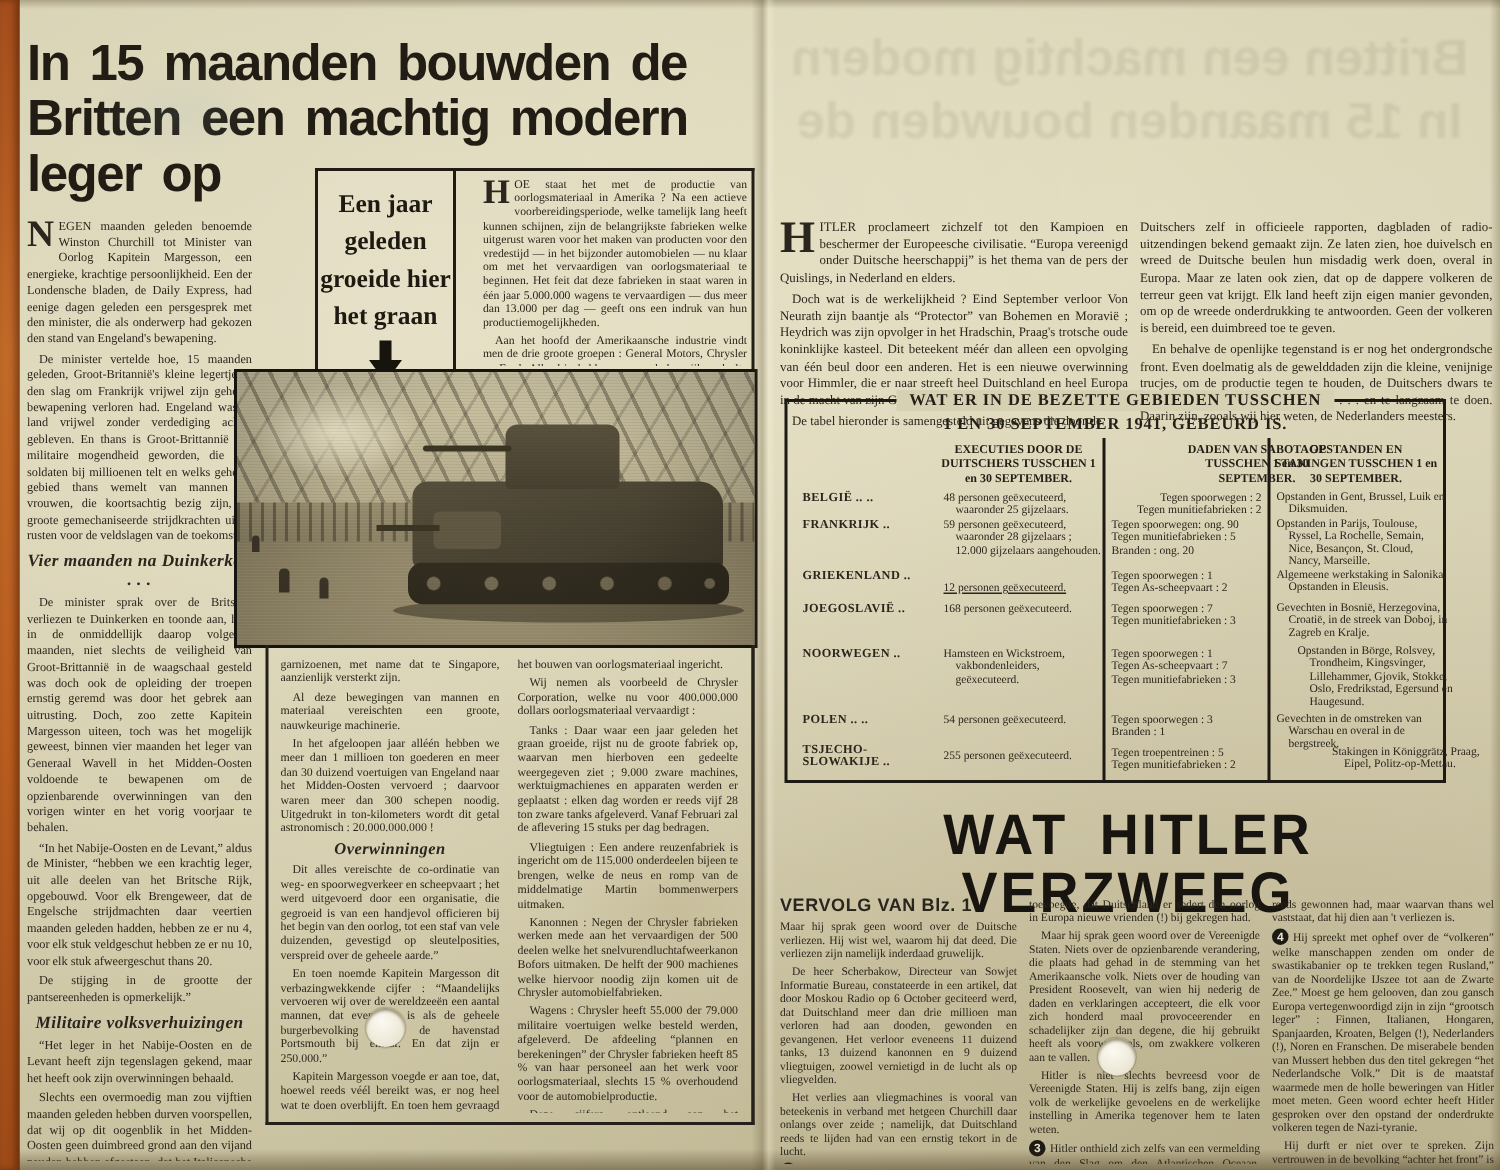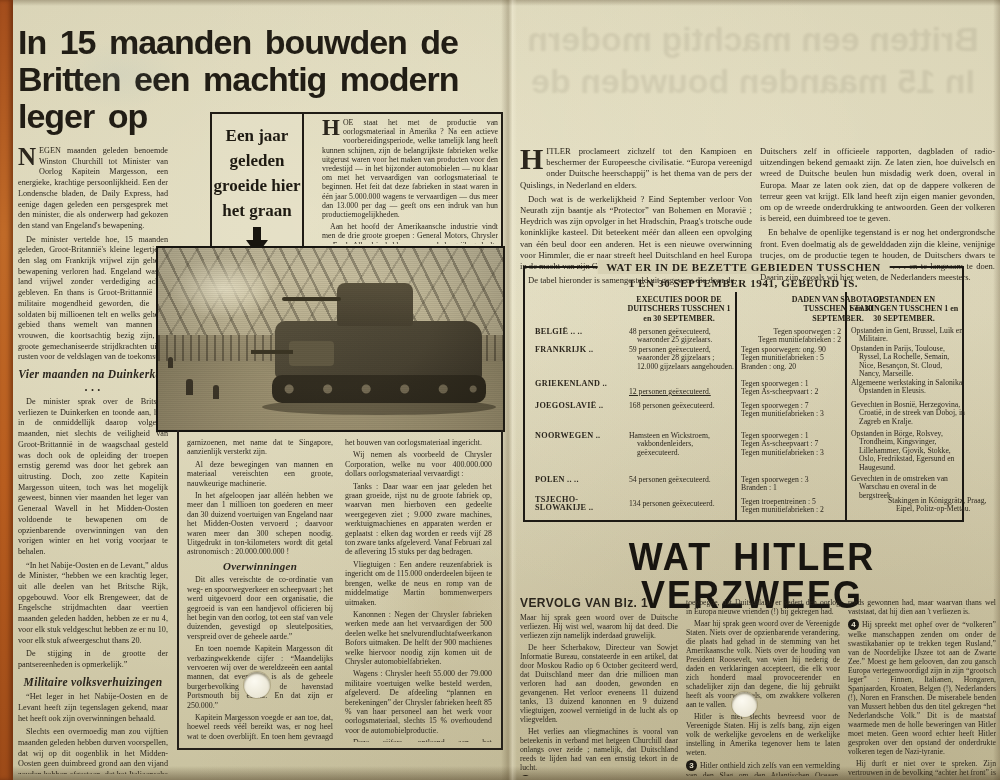--- a/index.html
+++ b/index.html
@@ -213,21 +213,21 @@
     <div class="tbl-div" style="left:320px;"></div>
 
     <div class="thead" style="left:100px; top:27px; width:108px;">EXECUTIES DOOR DE DUITSCHERS TUSSCHEN 1 en 30 SEPTEMBER.</div>
     <div class="thead" style="left:214px; top:27px; width:102px;margin-left:48px;">DADEN VAN SABOTAGE TUSSCHEN 1 en 30 SEPTEMBER.</div>
     <div class="thead" style="left:324px; top:27px; width:110px;">OPSTANDEN EN STAKINGEN TUSSCHEN 1 en 30 SEPTEMBER.</div>
 
     <div class="tcell tcountry" style="left:10px; top:60px; width:94px;">BELGIË   ..   ..</div>
     <div class="tcell thang" style="left:104px; top:60px; width:100px;">48 personen geëxecuteerd, waaronder 25 gijzelaars.</div>
     <div class="tcell tpre" style="left:216px; top:60px; width:100px;text-align:right;">Tegen spoorwegen : 2
 Tegen munitiefabrieken : 2</div>
-    <div class="tcell thang" style="left:326px; top:59px; width:106px;">Opstanden in Gent, Brussel, Luik en Militaire.</div>
+    <div class="tcell thang" style="left:326px; top:59px; width:106px;">Opstanden in Gent, Brussel, Luik en Diksmuiden.</div>
 
     <div class="tcell tcountry" style="left:10px; top:78px; width:94px;">FRANKRIJK   ..</div>
     <div class="tcell thang" style="left:104px; top:78px; width:100px;">59 personen geëxecuteerd, waaronder 28 gijzelaars ; 12.000 gijzelaars aangehouden.</div>
     <div class="tcell tpre" style="left:216px; top:78px; width:100px;">Tegen spoorwegen: ong. 90
 Tegen munitiefabrieken : 5
 Branden : ong. 20</div>
     <div class="tcell thang" style="left:326px; top:77px; width:106px;">Opstanden in Parijs, Toulouse, Ryssel, La Rochelle, Semain, Nice, Besançon, St. Cloud, Nancy, Marseille.</div>
 
     <div class="tcell tcountry" style="left:10px; top:112px; width:94px;">GRIEKENLAND   ..</div>
     <div class="tcell thang" style="left:104px; top:120px; width:100px;text-decoration:underline;">12 personen geëxecuteerd.</div>
@@ -239,31 +239,31 @@
     <div class="tcell thang" style="left:104px; top:134px; width:100px;">168 personen geëxecuteerd.</div>
     <div class="tcell tpre" style="left:216px; top:134px; width:100px;">Tegen spoorwegen : 7
 Tegen munitiefabrieken : 3</div>
     <div class="tcell thang" style="left:326px; top:133px; width:106px;">Gevechten in Bosnië, Herzegovina, Croatië, in de streek van Doboj, in Zagreb en Kralje.</div>
 
     <div class="tcell tcountry" style="left:10px; top:164px; width:94px;">NOORWEGEN   ..</div>
     <div class="tcell thang" style="left:104px; top:164px; width:100px;">Hamsteen en Wickstroem, vakbondenleiders, geëxecuteerd.</div>
     <div class="tcell tpre" style="left:216px; top:164px; width:100px;">Tegen spoorwegen : 1
 Tegen As-scheepvaart : 7
 Tegen munitiefabrieken : 3</div>
-    <div class="tcell thang" style="left:326px; top:162px; width:106px;">Opstanden in Börge, Rolsvey, Trondheim, Kingsvinger, Lillehammer, Gjovik, Stokke, Oslo, Fredrikstad, Egersund en Haugesund.</div>
+    <div class="tcell thang" style="left:340px; top:162px; width:106px;">Opstanden in Börge, Rolsvey, Trondheim, Kingsvinger, Lillehammer, Gjovik, Stokke, Oslo, Fredrikstad, Egersund en Haugesund.</div>
 
     <div class="tcell tcountry" style="left:10px; top:208px; width:94px;">POLEN   ..   ..</div>
     <div class="tcell thang" style="left:104px; top:208px; width:100px;">54 personen geëxecuteerd.</div>
     <div class="tcell tpre" style="left:216px; top:208px; width:100px;">Tegen spoorwegen : 3
 Branden : 1</div>
     <div class="tcell thang" style="left:326px; top:207px; width:106px;">Gevechten in de omstreken van Warschau en overal in de bergstreek.</div>
 
     <div class="tcell tcountry" style="left:10px; top:228px; width:94px;">TSJECHO-
 SLOWAKIJE   ..</div>
-    <div class="tcell thang" style="left:104px; top:232px; width:100px;">134 personen geëxecuteerd.</div>
+    <div class="tcell thang" style="left:104px; top:232px; width:100px;">255 personen geëxecuteerd.</div>
     <div class="tcell tpre" style="left:216px; top:230px; width:100px;">Tegen troepentreinen : 5
 Tegen munitiefabrieken : 2</div>
     <div class="tcell thang" style="left:326px; top:229px; width:106px;margin-left:37px;">Stakingen in Königgrätz, Praag, Eipel, Politz-op-Mettau.</div>
   </div>
 
   <div class="abs verzweeg" style="left:512px; top:540px; width:480px;">WAT HITLER VERZWEEG</div>
 
   <div class="abs col bott" style="left:520px; top:596px; width:158px; height:180px;">
     <div class="hdr">VERVOLG VAN Blz. 1</div>
     <p class="noind">Maar hij sprak geen woord over de Duitsche verliezen.  Hij wist wel, waarom hij dat deed.  Die verliezen zijn namelijk inderdaad gruwelijk.</p>

